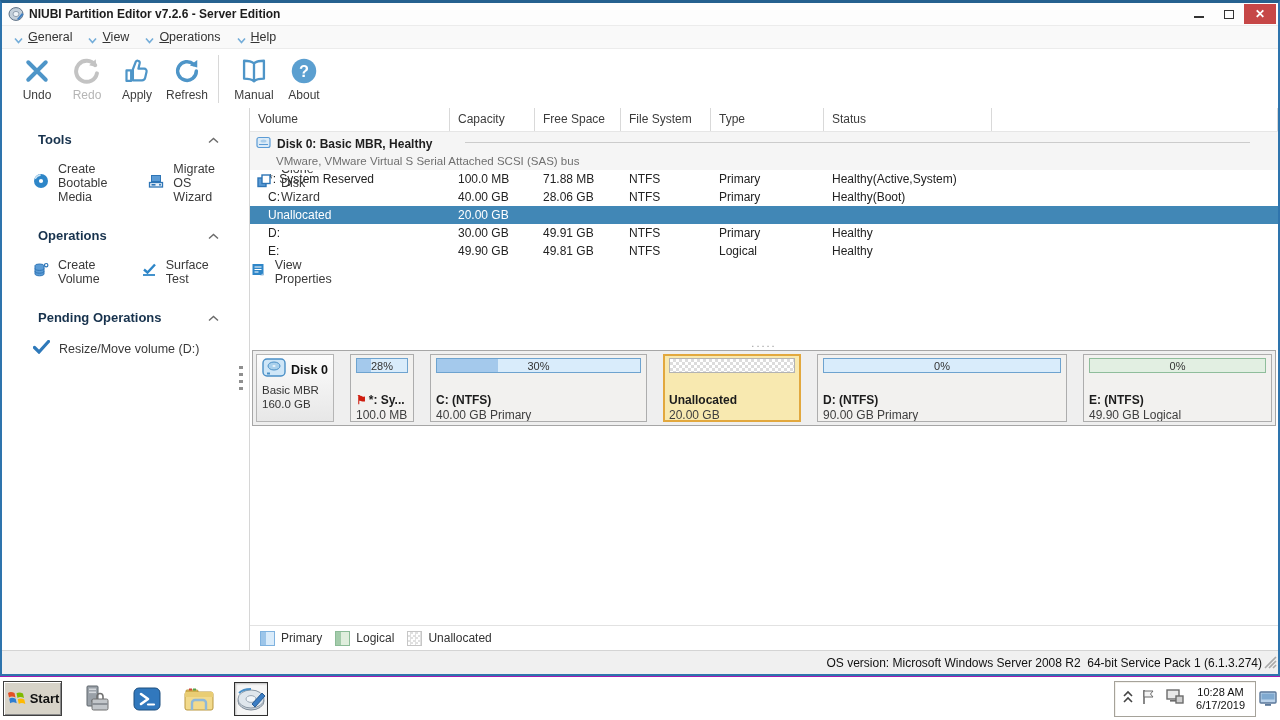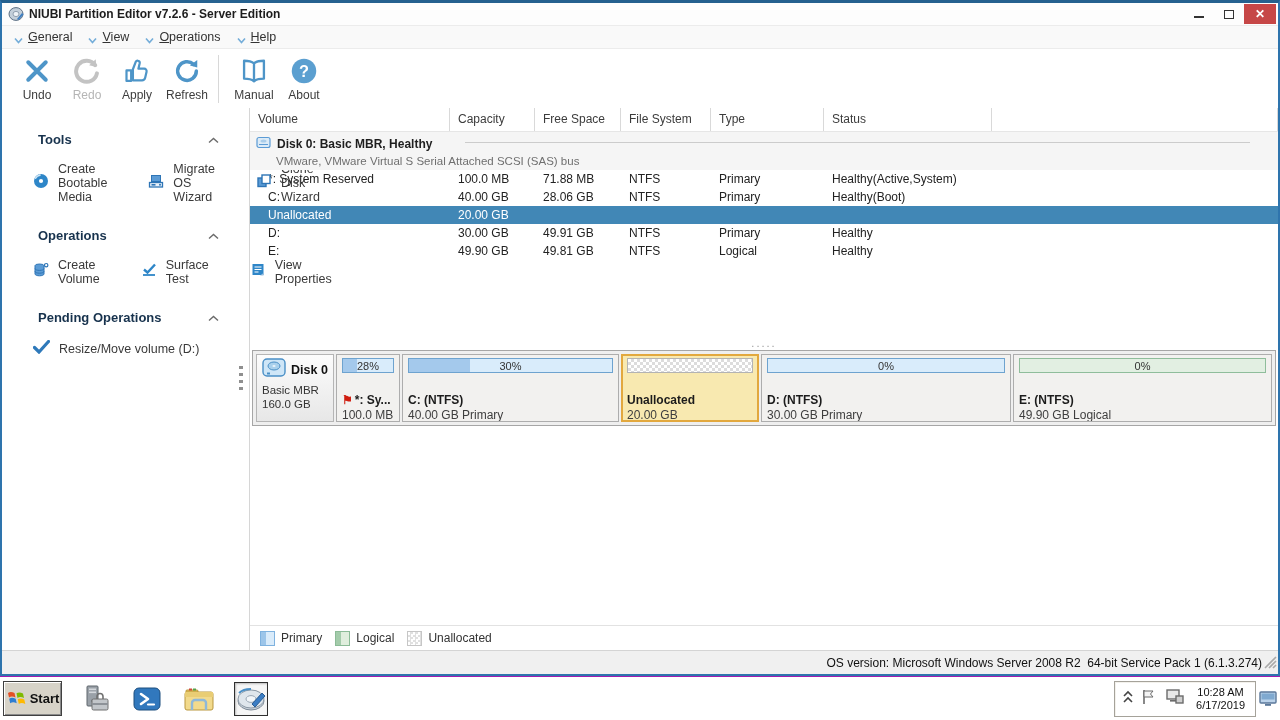--- a/index.html
+++ b/index.html
@@ -64,21 +64,21 @@
   .trow { height:18px; display:flex; font-size:12px; color:#222; align-items:center; flex:0 0 auto; }
   .trow .td { padding-left:8px; overflow:hidden; white-space:nowrap; }
   .trow .td.col-volume { padding-left:18px; }
   .trow.selected { background:#4187b6; color:#fff; }
 
   .map-gap { height:90px; position:relative; flex:0 0 auto; }
   .splitter-dots { position:absolute; bottom:2px; left:0; right:0; text-align:center;
     font-size:11px; color:#9a9a9a; letter-spacing:2px; line-height:10px; }
 
   
-  .diskmap { height:76px; margin:0 2px; border:1px solid #a6a6a6; background:#efefef; display:flex; padding:3px; gap:2px; flex:0 0 auto; }
+  .diskmap { height:76px; margin:0 2px; border:1px solid #a6a6a6; background:#efefef; display:flex; padding:3px; gap:16px; flex:0 0 auto; }
   .dm-info { width:78px; flex:0 0 auto; border:1px solid #b5b5b5; background:linear-gradient(#fcfcfc,#e7e7e7); padding:3px 5px; }
   .dm-info-top { display:flex; align-items:center; gap:5px; }
   .dm-disk-name { font-size:12.5px; font-weight:bold; color:#111; }
   .dm-info-line { font-size:11.5px; color:#333; margin-top:2px; }
   .dm-part { border:1px solid #adadad; background:#f2f1ef; padding:3px 5px 0 5px; overflow:hidden; }
   .dm-part.selected { background:#f8e9b0; border:2px solid #e2a83e; padding:2px 4px 0 4px; }
   .bar { position:relative; height:15px; border:1px solid #6ea3cf; background:#d9ecfb; margin-bottom:20px; }
   .bar .fill { position:absolute; left:0; top:0; bottom:0; background:#a4c9ec; }
   .bar .pct { position:absolute; left:0; right:0; top:0; text-align:center; font-size:11px; color:#333; line-height:14px; }
   .bar.logical { border-color:#8fbd9b; background:#e2efe2; }
@@ -450,21 +450,21 @@
             <div class="dm-label">Unallocated</div>
             <div class="dm-detail">20.00 GB</div>
           </div>
 
           <div class="dm-part" style="width:250px">
             <div class="bar">
               <div class="fill" style="width:0%"></div>
               <div class="pct">0%</div>
             </div>
             <div class="dm-label">D: (NTFS)</div>
-            <div class="dm-detail">30.00 GB Primary</div>
+            <div class="dm-detail">90.00 GB Primary</div>
           </div>
 
           <div class="dm-part" style="flex:1">
             <div class="bar logical">
               <div class="fill" style="width:0%"></div>
               <div class="pct">0%</div>
             </div>
             <div class="dm-label">E: (NTFS)</div>
             <div class="dm-detail">49.90 GB Logical</div>
           </div>

